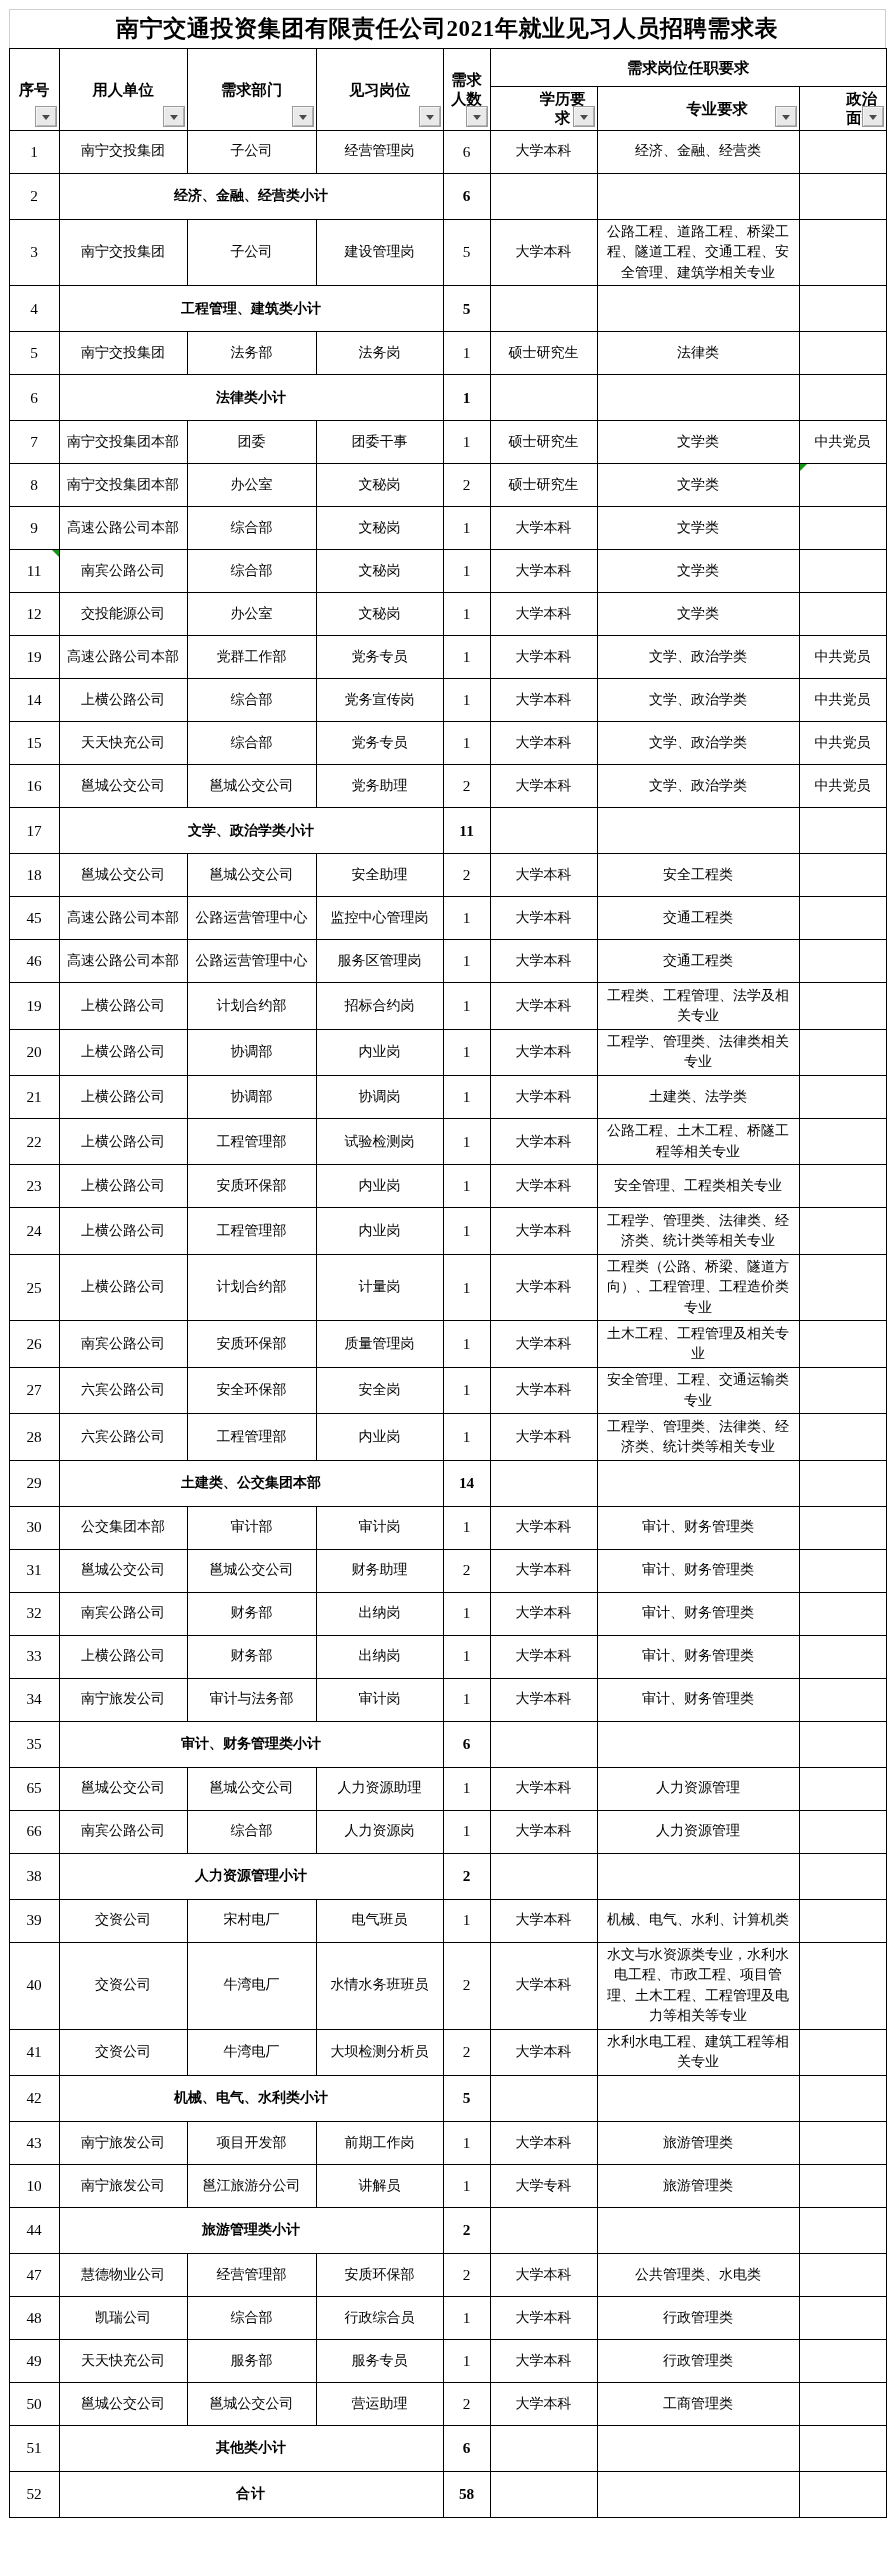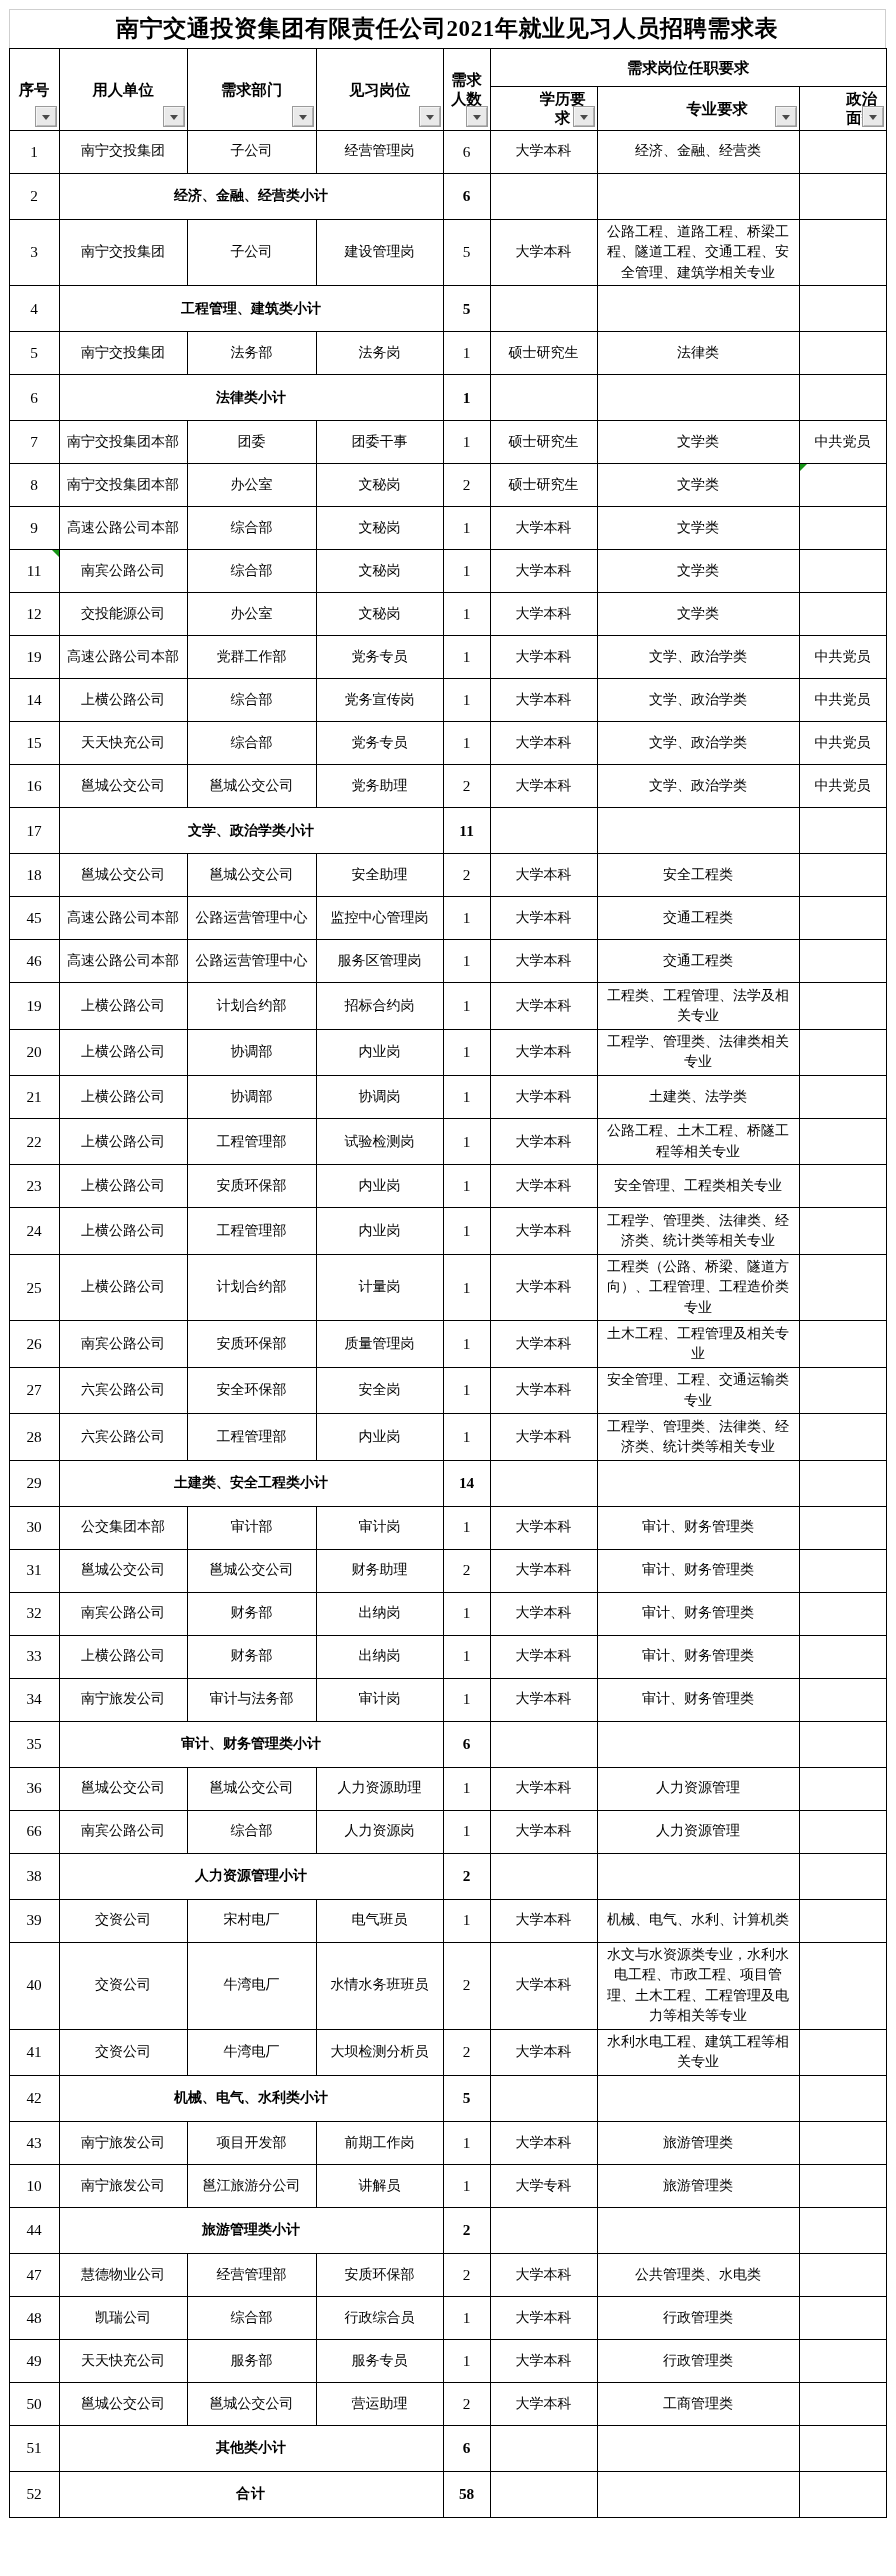--- a/index.html
+++ b/index.html
@@ -478,21 +478,21 @@
             <td><span>六宾公路公司</span></td>
             <td><span>工程管理部</span></td>
             <td><span>内业岗</span></td>
             <td class="count"><span>1</span></td>
             <td><span>大学本科</span></td>
             <td class="major-cell"><span>工程学、管理类、法律类、经济类、统计类等相关专业</span></td>
             <td><span></span></td>
           </tr>
           <tr class="subtotal">
             <td class="serial"><span>29</span></td>
-            <td colspan="3" class="label"><span>土建类、安全工程类小计</span></td>
+            <td colspan="3" class="label"><span>土建类、公交集团本部</span></td>
             <td class="count"><span>14</span></td>
             <td><span></span></td>
             <td><span></span></td>
             <td><span></span></td>
           </tr>
           <tr class="data">
             <td class="serial"><span>30</span></td>
             <td><span>公交集团本部</span></td>
             <td><span>审计部</span></td>
             <td><span>审计岗</span></td>
@@ -543,21 +543,21 @@
           </tr>
           <tr class="subtotal">
             <td class="serial"><span>35</span></td>
             <td colspan="3" class="label"><span>审计、财务管理类小计</span></td>
             <td class="count"><span>6</span></td>
             <td><span></span></td>
             <td><span></span></td>
             <td><span></span></td>
           </tr>
           <tr class="data">
-            <td class="serial"><span>36</span></td>
+            <td class="serial"><span>65</span></td>
             <td><span>邕城公交公司</span></td>
             <td><span>邕城公交公司</span></td>
             <td><span>人力资源助理</span></td>
             <td class="count"><span>1</span></td>
             <td><span>大学本科</span></td>
             <td class="major-cell"><span>人力资源管理</span></td>
             <td><span></span></td>
           </tr>
           <tr class="data">
             <td class="serial"><span>66</span></td>

